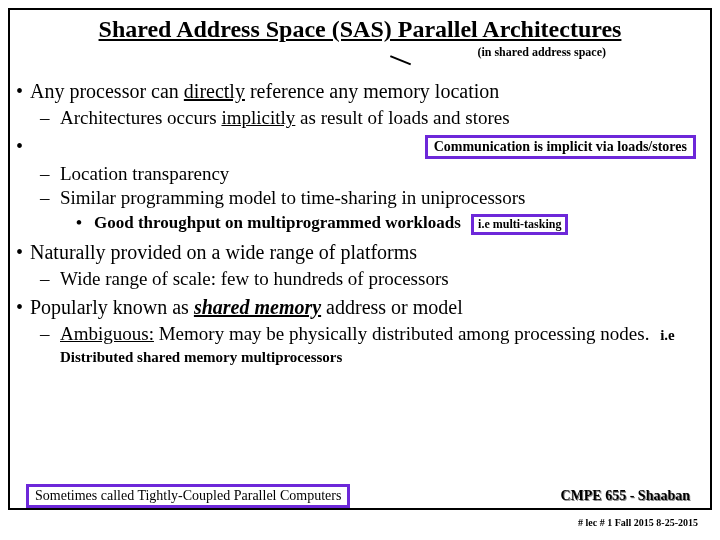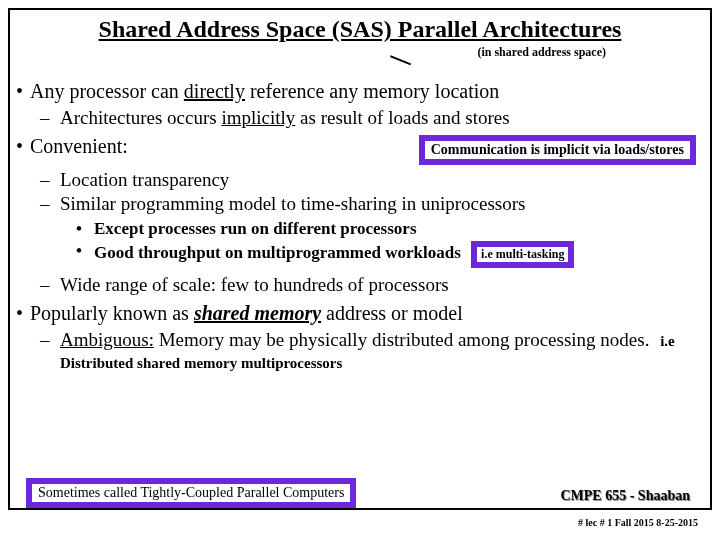--- a/index.html
+++ b/index.html
@@ -49,21 +49,21 @@
   .b1 .u { text-decoration: underline; }
   .row { display: flex; align-items: flex-start; }
   .sub1 { list-style: none; margin-left: 36px; margin-top: 4px; }
   .sub1 > li { font-size: 19px; position: relative; margin-bottom: 2px; }
   .sub1 > li::before { content: "–"; position: absolute; left: -20px; }
   .sub1 .u { text-decoration: underline; }
   .sub2 { list-style: none; margin-left: 70px; margin-top: 4px; }
   .sub2 > li { font-size: 17px; font-weight: bold; position: relative; margin-bottom: 2px; }
   .sub2 > li::before { content: "•"; position: absolute; left: -18px; }
   .note-box {
-    border: 6px solid #6d28d9;
+    border: 3px solid #6d28d9;
     font-size: 14px;
     font-weight: bold;
     padding: 1px 6px;
     display: inline-block;
     white-space: nowrap;
   }
   .note-box.small { font-size: 12px; padding: 0 4px; }
   .inline-note { font-size: 15px; font-weight: bold; margin-left: 6px; }
   .bi { font-style: italic; font-weight: bold; text-decoration: underline; }
   .footer-left {
@@ -105,38 +105,37 @@
       </div>
       <ul class="sub1">
         <li>
           <span>Architectures occurs </span><span class="u">implicitly</span><span> as result of loads and stores</span>
         </li>
       </ul>
     </li>
 
     <li>
       <div class="b1 row">
-        <span style="flex:0 0 auto;">Convenient:</span>
         <span style="flex:1"></span>
         <span class="note-box">Communication is implicit via loads/stores</span>
       </div>
       <ul class="sub1">
         <li>Location transparency</li>
         <li>Similar programming model to time-sharing in uniprocessors</li>
       </ul>
       <ul class="sub2">
-        <li>Except processes run on different processors</li>
         <li>
           <span>Good throughput on multiprogrammed workloads</span>
           <span class="note-box small" style="margin-left:6px;">i.e multi-tasking</span>
         </li>
       </ul>
     </li>
 
     <li>
+      <div class="b1">Naturally provided on a wide range of platforms</div>
       <ul class="sub1">
         <li>Wide range of scale: few to hundreds of processors</li>
       </ul>
     </li>
 
     <li>
       <div class="b1">
         <span>Popularly known as </span><span class="bi">shared memory</span><span> address or model</span>
       </div>
       <ul class="sub1">

